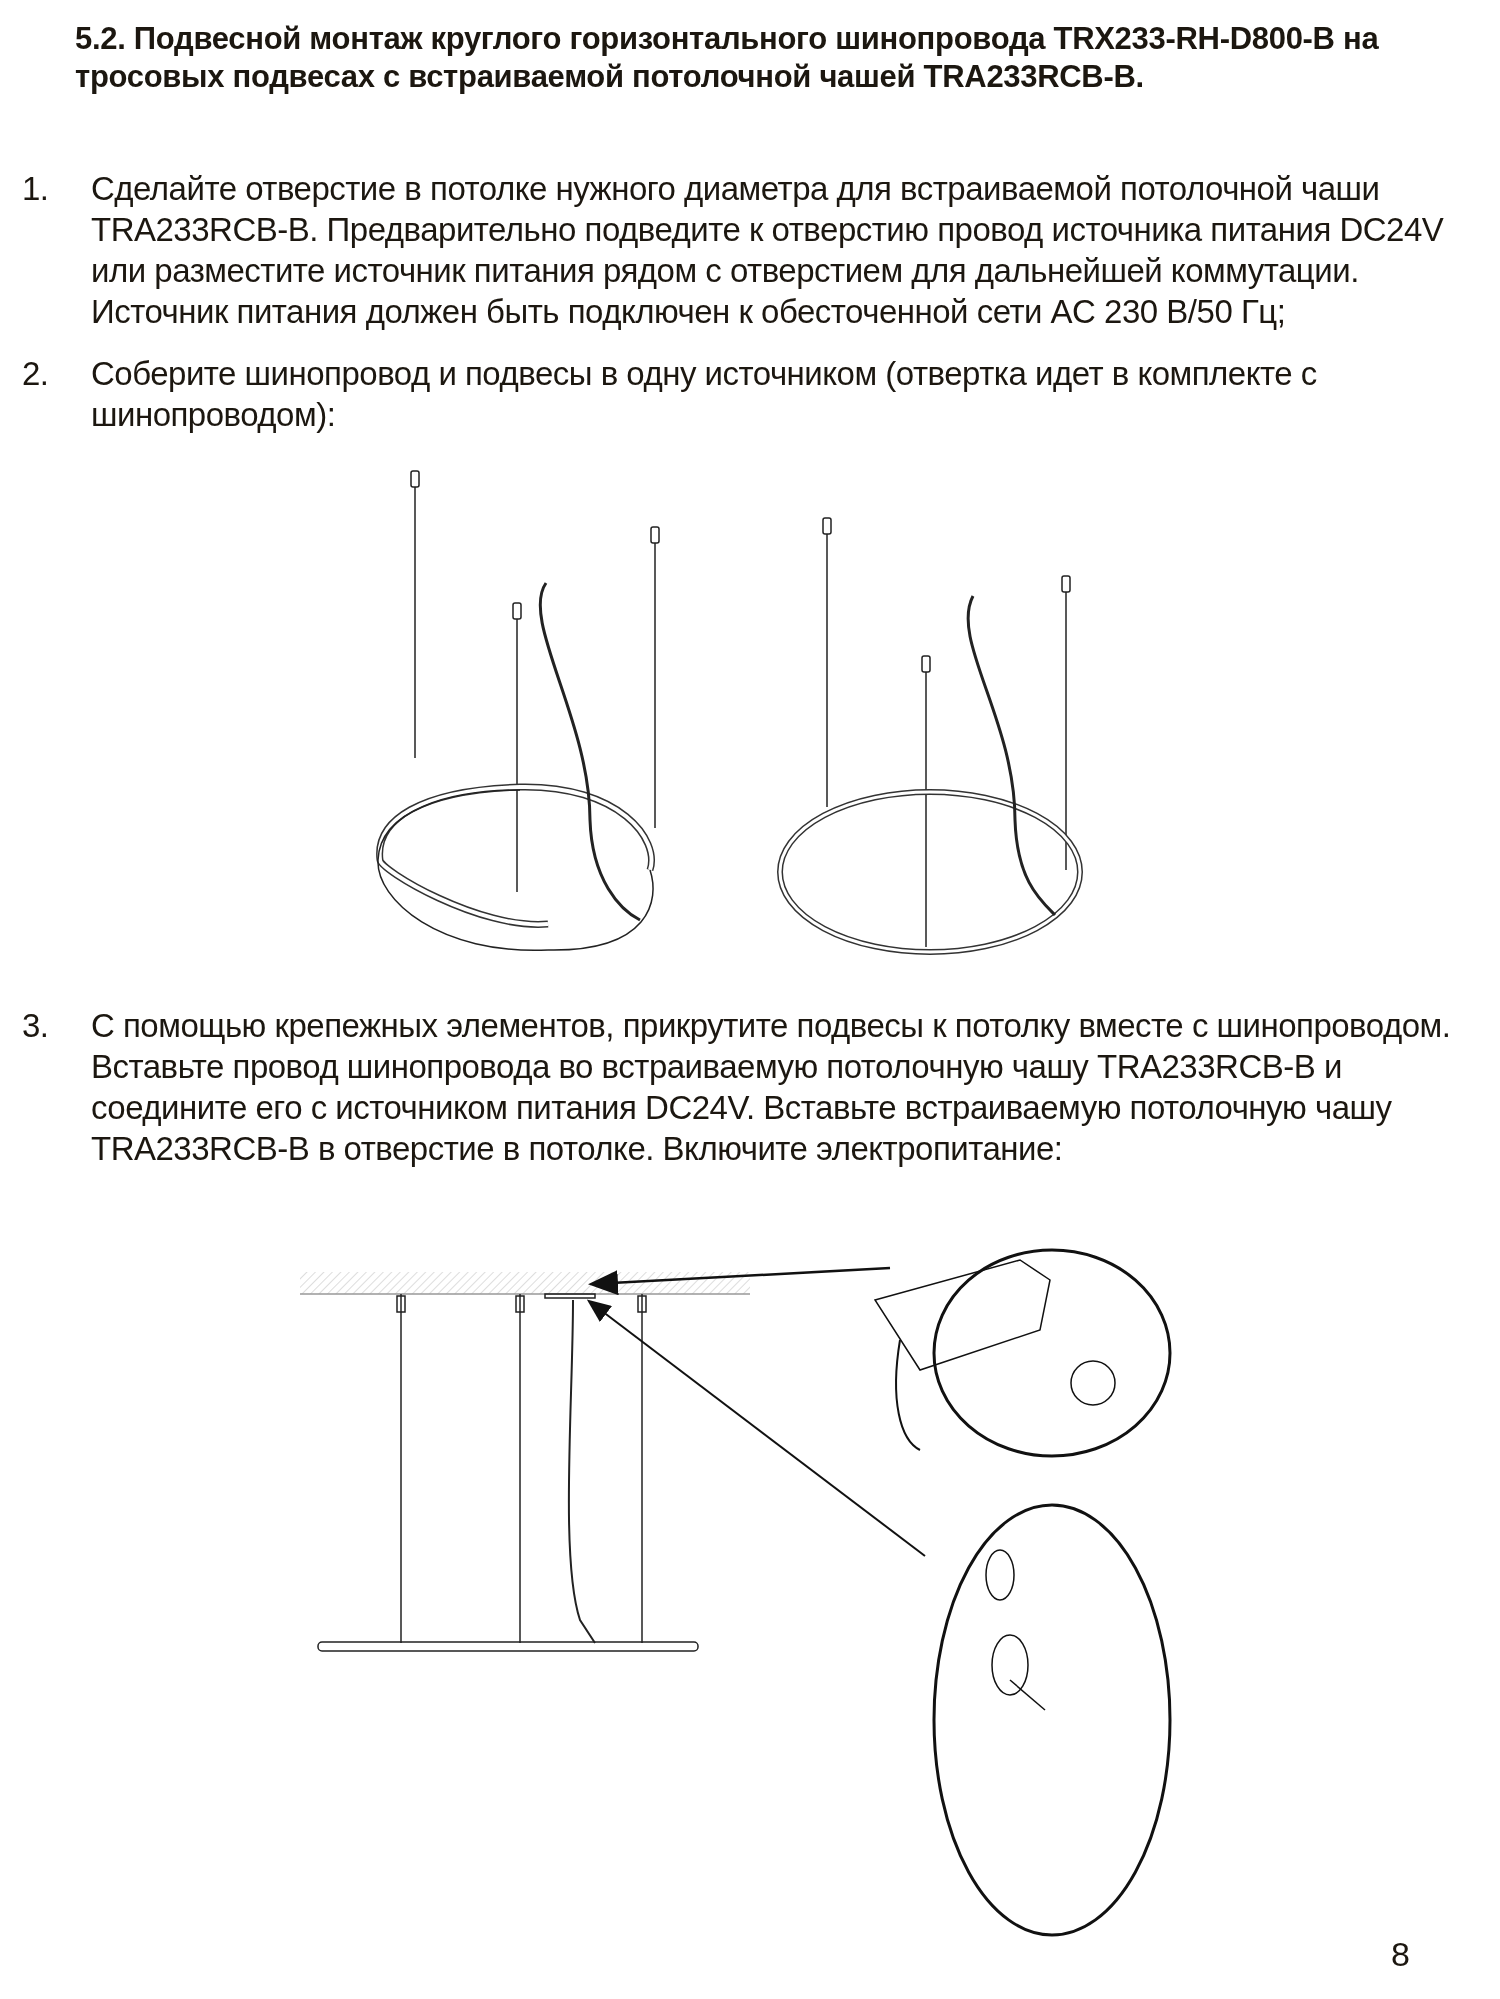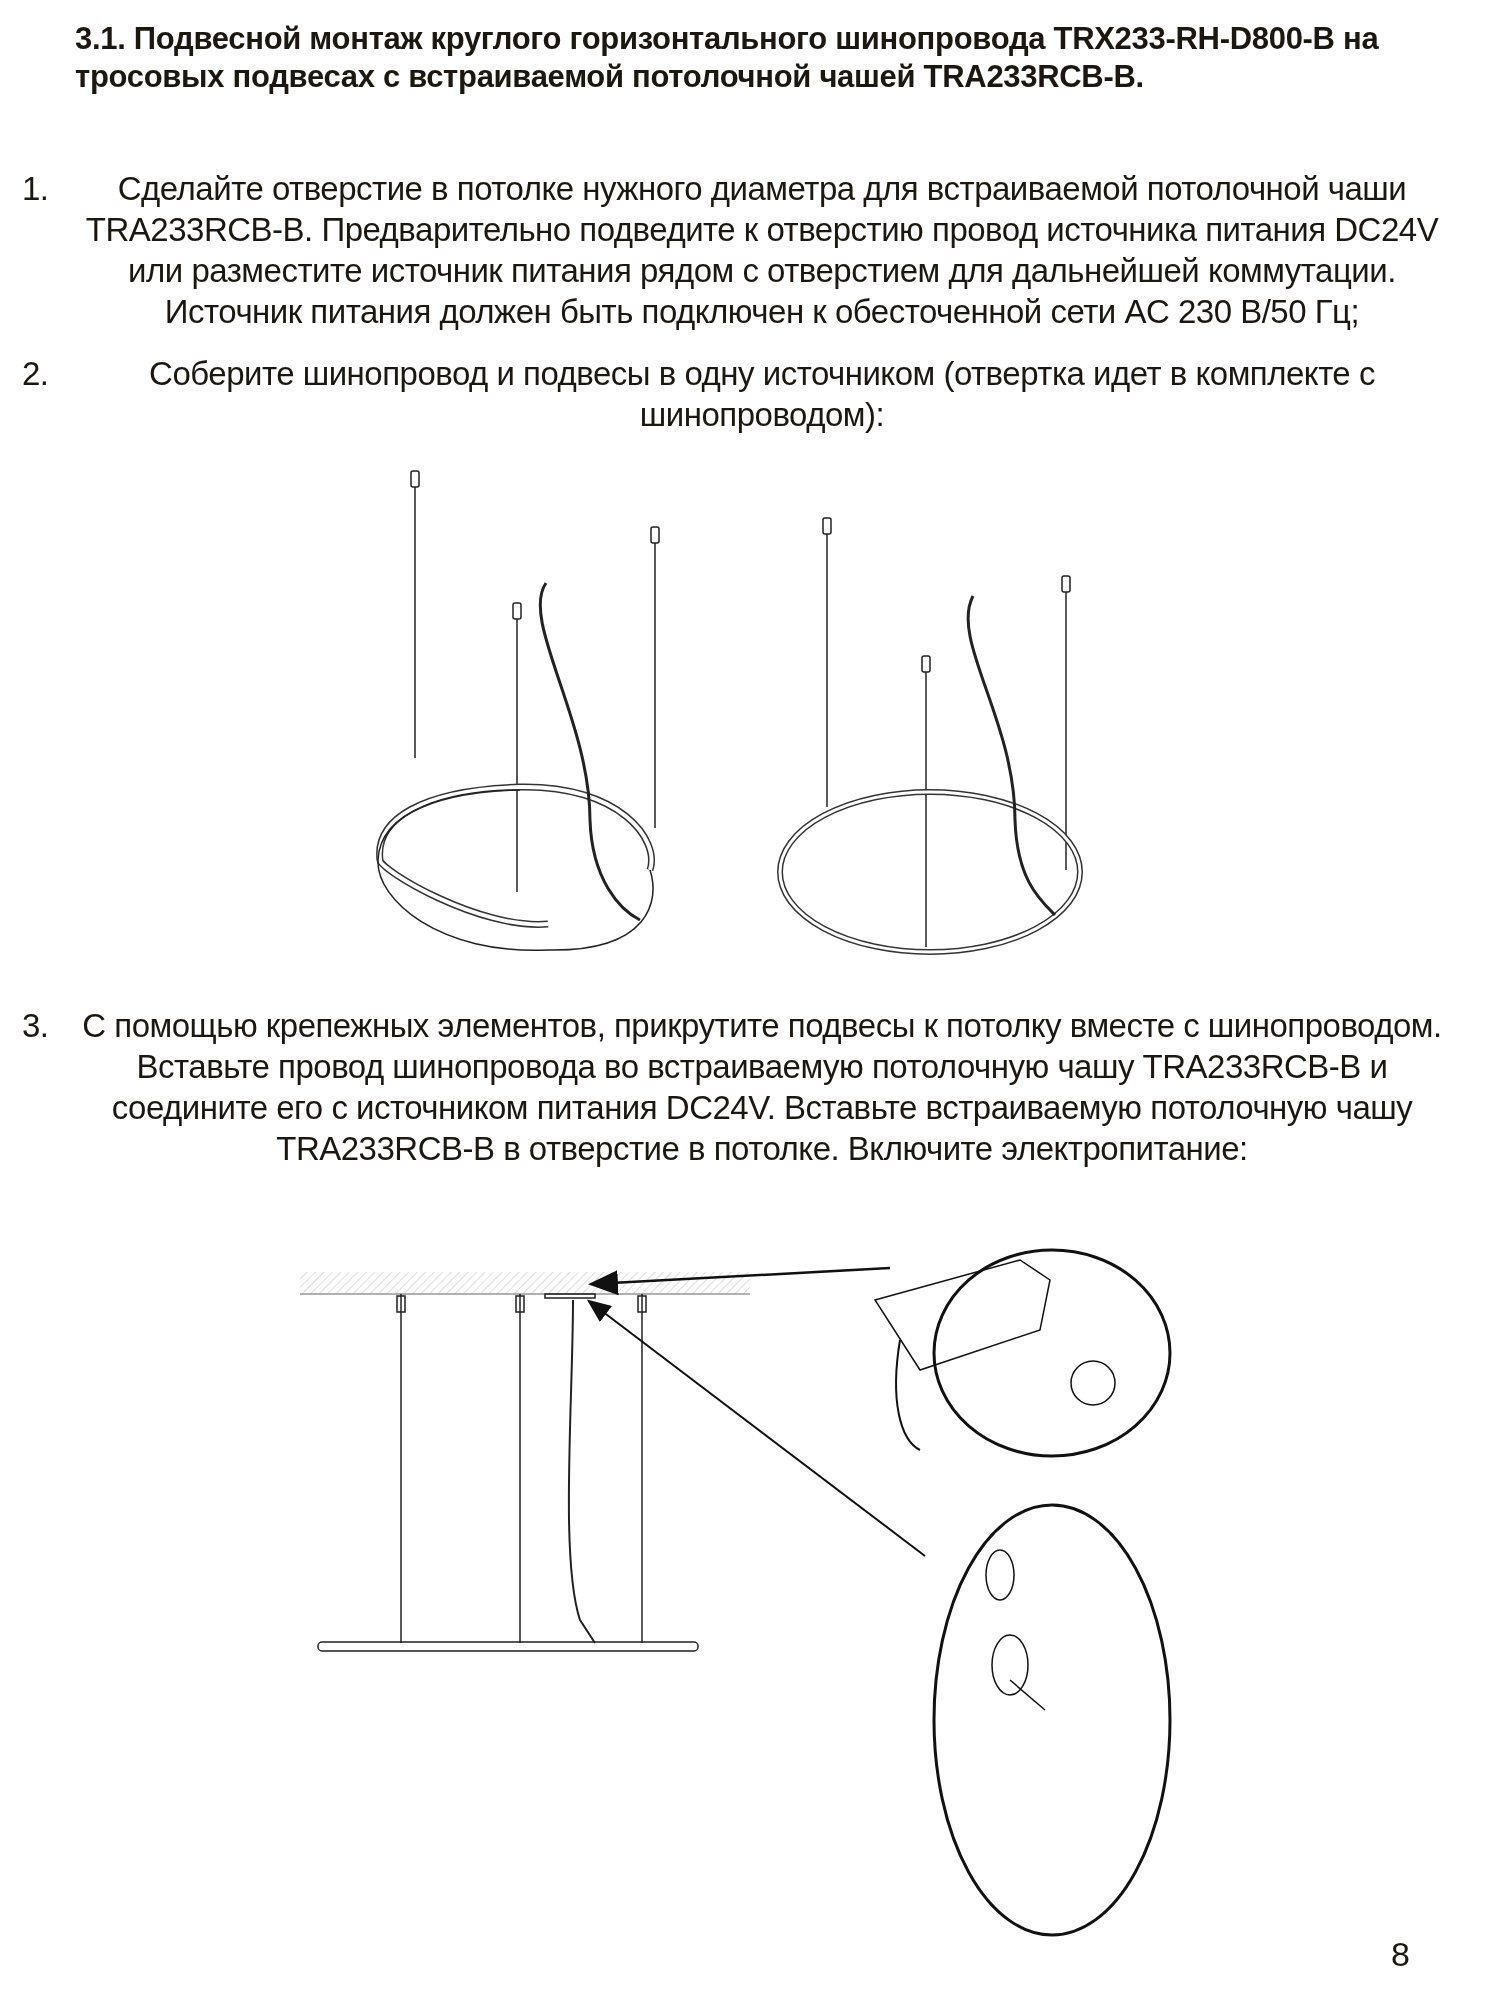--- a/index.html
+++ b/index.html
@@ -1,30 +1,30 @@
 <!DOCTYPE html>
 <html><head>
 <meta charset="utf-8">
 <style>
   html, body { margin:0; padding:0; background:#fff; }
   body { width:1500px; height:1999px; position:relative; overflow:hidden; color:#1c1710; font-family:"Liberation Sans", sans-serif; }
   .title { position:absolute; left:75px; top:20px; width:1340px; font-weight:bold; font-size:31px; line-height:38px; letter-spacing:-0.3px; }
   .step { position:absolute; left:22px; font-size:33px; line-height:41px; letter-spacing:-0.5px; }
   .step .num { position:absolute; left:0; top:0; width:50px; }
-  .step .body { margin-left:50px; width:1380px;text-align:center; }
+  .step .body { margin-left:69px; width:1380px; }
   .s1 { top:168px; }
   .s2 { top:353px; }
   .s3 { top:1005px; }
   svg { position:absolute; left:0; top:0; }
   .pagenum { position:absolute; right:90px; top:1935px; font-size:34px; }
 </style>
 </head>
 <body>
 
-<div class="title">3.1. Подвесной монтаж круглого горизонтального шинопровода TRX233-RH-D800-B на тросовых подвесах с встраиваемой потолочной чашей TRA233RCB-B.</div>
+<div class="title">5.2. Подвесной монтаж круглого горизонтального шинопровода TRX233-RH-D800-B на тросовых подвесах с встраиваемой потолочной чашей TRA233RCB-B.</div>
 
 <div class="step s1">
   <span class="num">1.</span>
   <div class="body">Сделайте отверстие в потолке нужного диаметра для встраиваемой потолочной чаши TRA233RCB-B. Предварительно подведите к отверстию провод источника питания DC24V или разместите источник питания рядом с отверстием для дальнейшей коммутации. Источник питания должен быть подключен к обесточенной сети AC 230 В/50 Гц;</div>
 </div>
 <div class="step s2">
   <span class="num">2.</span>
   <div class="body">Соберите шинопровод и подвесы в одну источником (отвертка идет в комплекте с шинопроводом):</div>
 </div>
 

